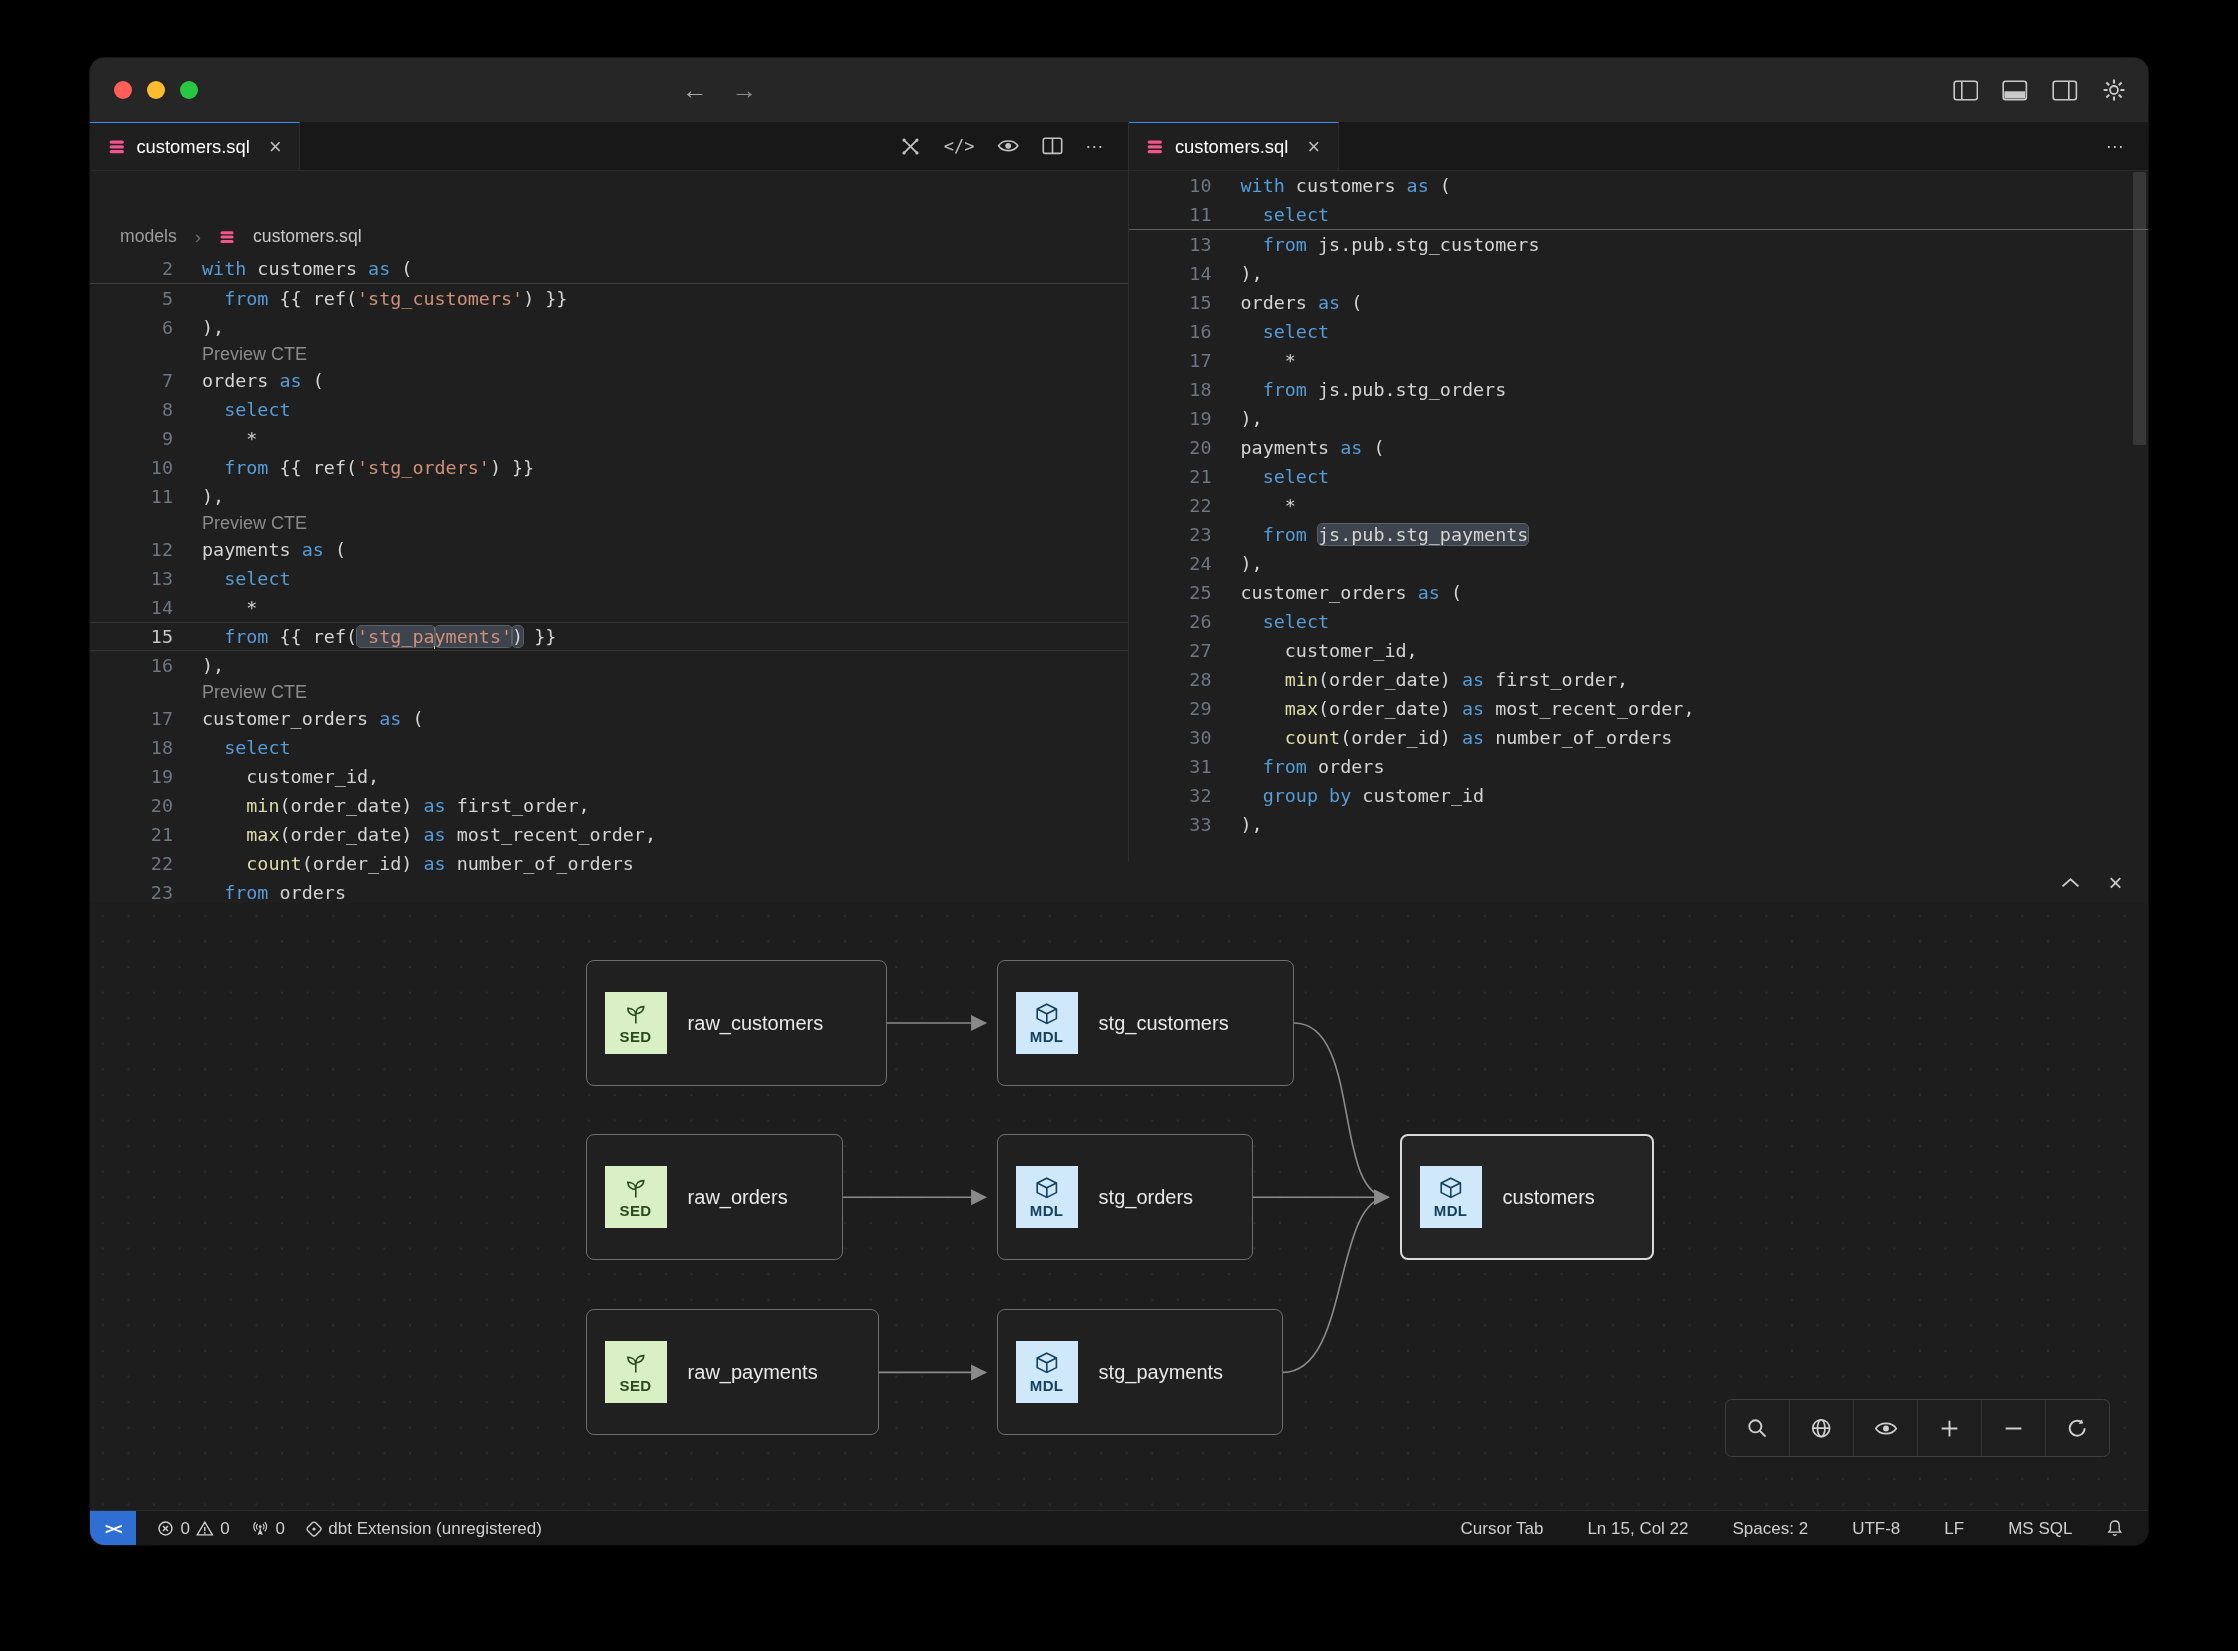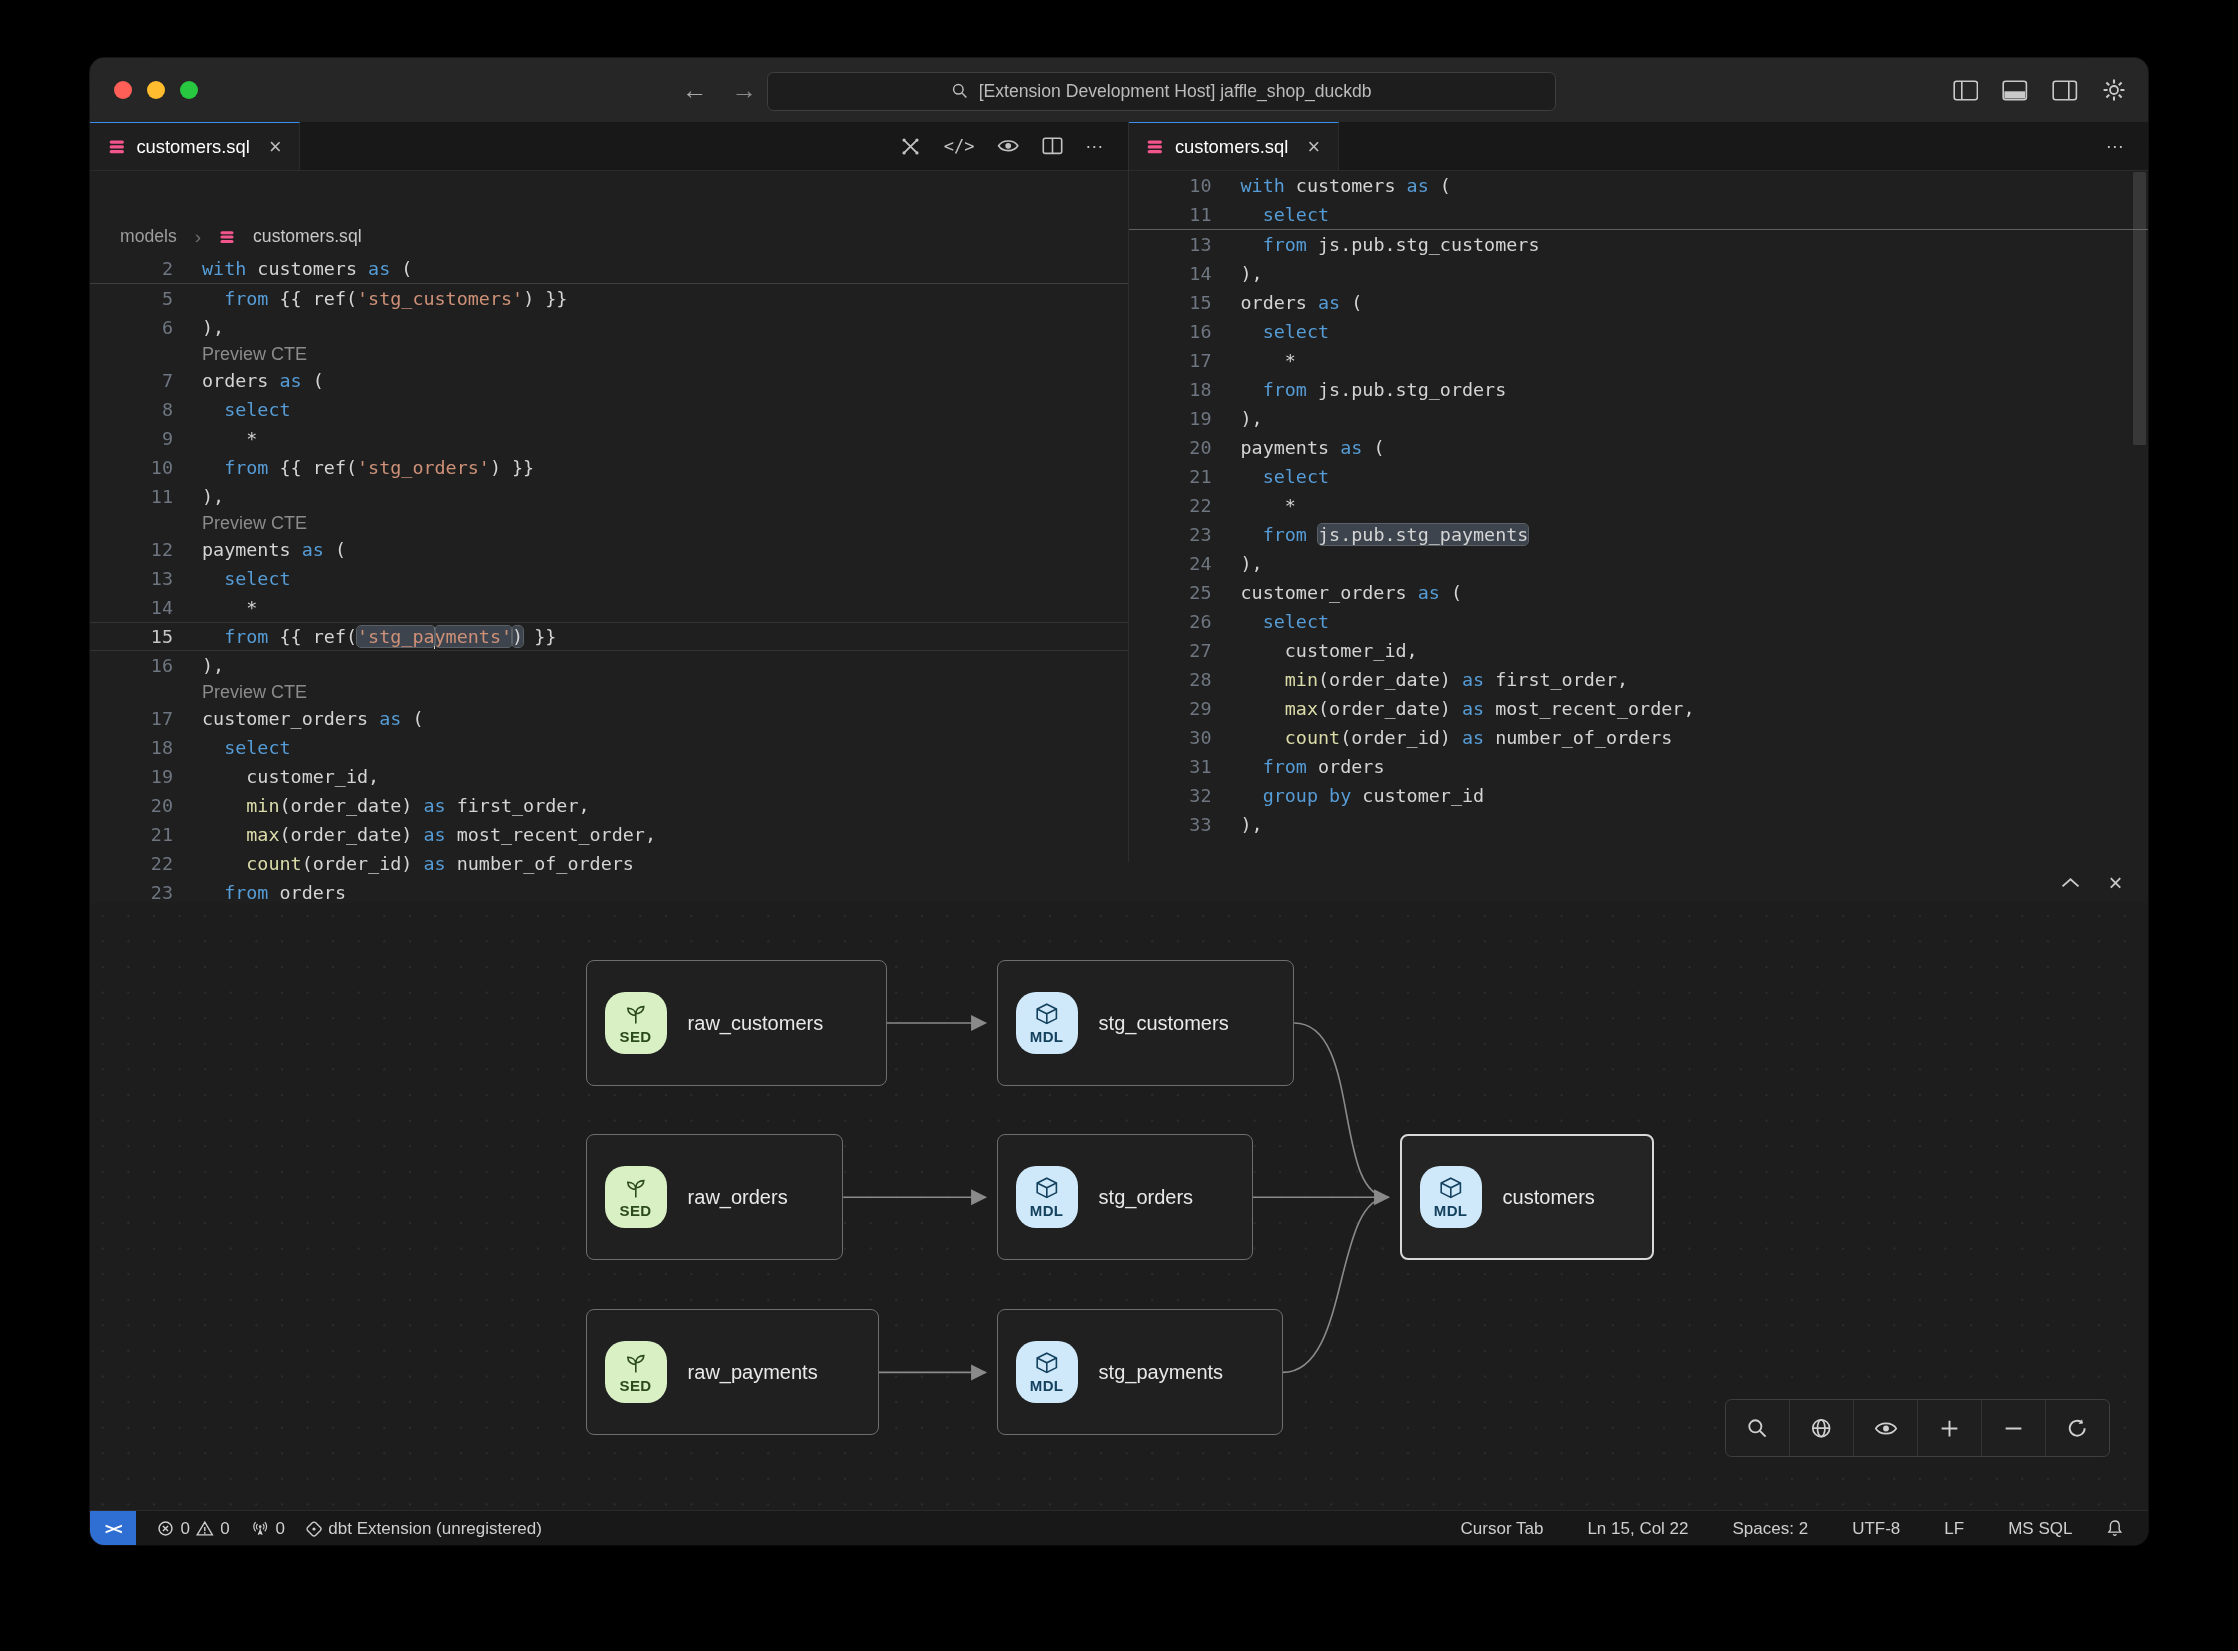--- a/index.html
+++ b/index.html
@@ -53,21 +53,21 @@
   .ptabs{display:flex;align-items:center;gap:35px;padding-left:35px;}
   .ptab{color:#9a9a9a;font-size:18.4px;}
   .ptab.on{color:#fff;background:#373737;border-radius:5.6px;padding:6.4px 14.4px;}
   .panel-actions{position:absolute;right:25.6px;top:804px;height:42px;display:flex;align-items:center;gap:27px;color:#c9c9c9;}
 
   .graph{position:absolute;left:0;top:845px;width:2058px;height:607px;background:#1d1d1d;background-image:radial-gradient(circle,#2d2d2d 1.4px,transparent 1.5px);background-size:25.6px 25.6px;overflow:hidden;}
   .gedges{position:absolute;inset:0;}
   .edge{stroke:#8a8a8a;stroke-width:2;fill:none;}
   .gnode{position:absolute;box-sizing:border-box;background:#202020;border:1.2px solid #6e6e6e;border-radius:8px;display:flex;align-items:center;gap:21px;padding-left:17.6px;}
   .gnode.focus{border:2px solid #d9d9d9;background:#242424;}
-  .badge{flex:none;width:62px;height:62px;border-radius:20px;display:flex;flex-direction:column;align-items:center;justify-content:center;gap:1.6px;}
+  .badge{flex:none;width:62px;height:62px;border-radius:0;display:flex;flex-direction:column;align-items:center;justify-content:center;gap:1.6px;}
   .badge.sed{background:#d9efc4;color:#2c4b1c;}
   .badge.mdl{background:#cfe9fb;color:#14415e;}
   .btx{font-size:15px;font-weight:bold;letter-spacing:0.4px;}
   .nlab{color:#e9e9e9;font-size:20px;white-space:nowrap;}
 
   .gtoolbar{position:absolute;right:38px;bottom:53px;height:56px;display:flex;background:#1f1f1f;border:0.8px solid #3f3f3f;border-radius:6.4px;overflow:hidden;}
   .gcell{width:63px;height:56px;display:flex;align-items:center;justify-content:center;color:#d0d0d0;border-left:0.8px solid #353535;}
   .gcell:first-child{border-left:none;}
 
   
@@ -86,27 +86,20 @@
 
     <div class="titlebar">
       <div class="traffic">
         <div class="tl red"></div>
         <div class="tl yellow"></div>
         <div class="tl green"></div>
       </div>
       <div class="navarrows">
         <span>←</span>
         <span class="fwd">→</span>
-      </div>
-      <div class="searchbox">
-        <svg width="17.6" height="17.6" viewBox="0 0 24 24">
-            <circle cx="10" cy="10" r="6.5" fill="none" stroke="#bcbcbc" stroke-width="2"></circle>
-            <path d="M15 15 L21 21" stroke="#bcbcbc" stroke-width="2"></path>
-          </svg>
-        <span>[Extension Development Host] jaffle_shop_duckdb</span>
       </div>
       <div class="tb-icons">
         <svg width="25.6" height="21" viewBox="0 0 32 26">
             <rect x="1.5" y="1.5" width="29" height="23" rx="3" fill="none" stroke="currentColor" stroke-width="2"></rect>
             <line x1="11" y1="1.5" x2="11" y2="24.5" stroke="currentColor" stroke-width="2"></line>
           </svg>
         <svg width="25.6" height="21" viewBox="0 0 32 26">
             <rect x="1.5" y="1.5" width="29" height="23" rx="3" fill="none" stroke="currentColor" stroke-width="2"></rect>
             <rect x="3" y="14" width="26" height="9" fill="currentColor"></rect>
           </svg>

